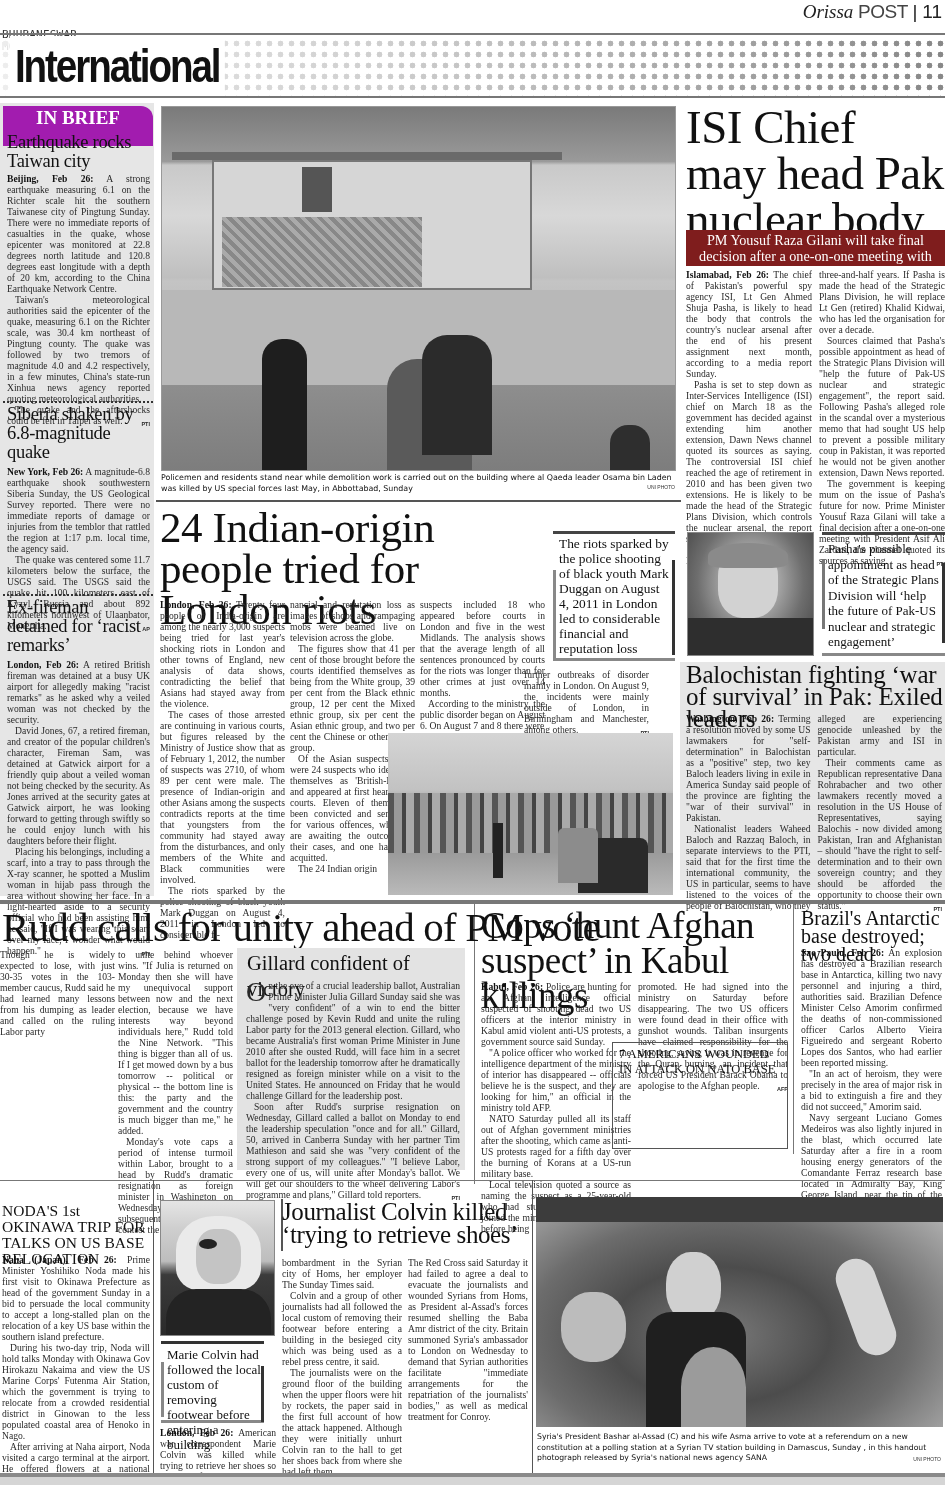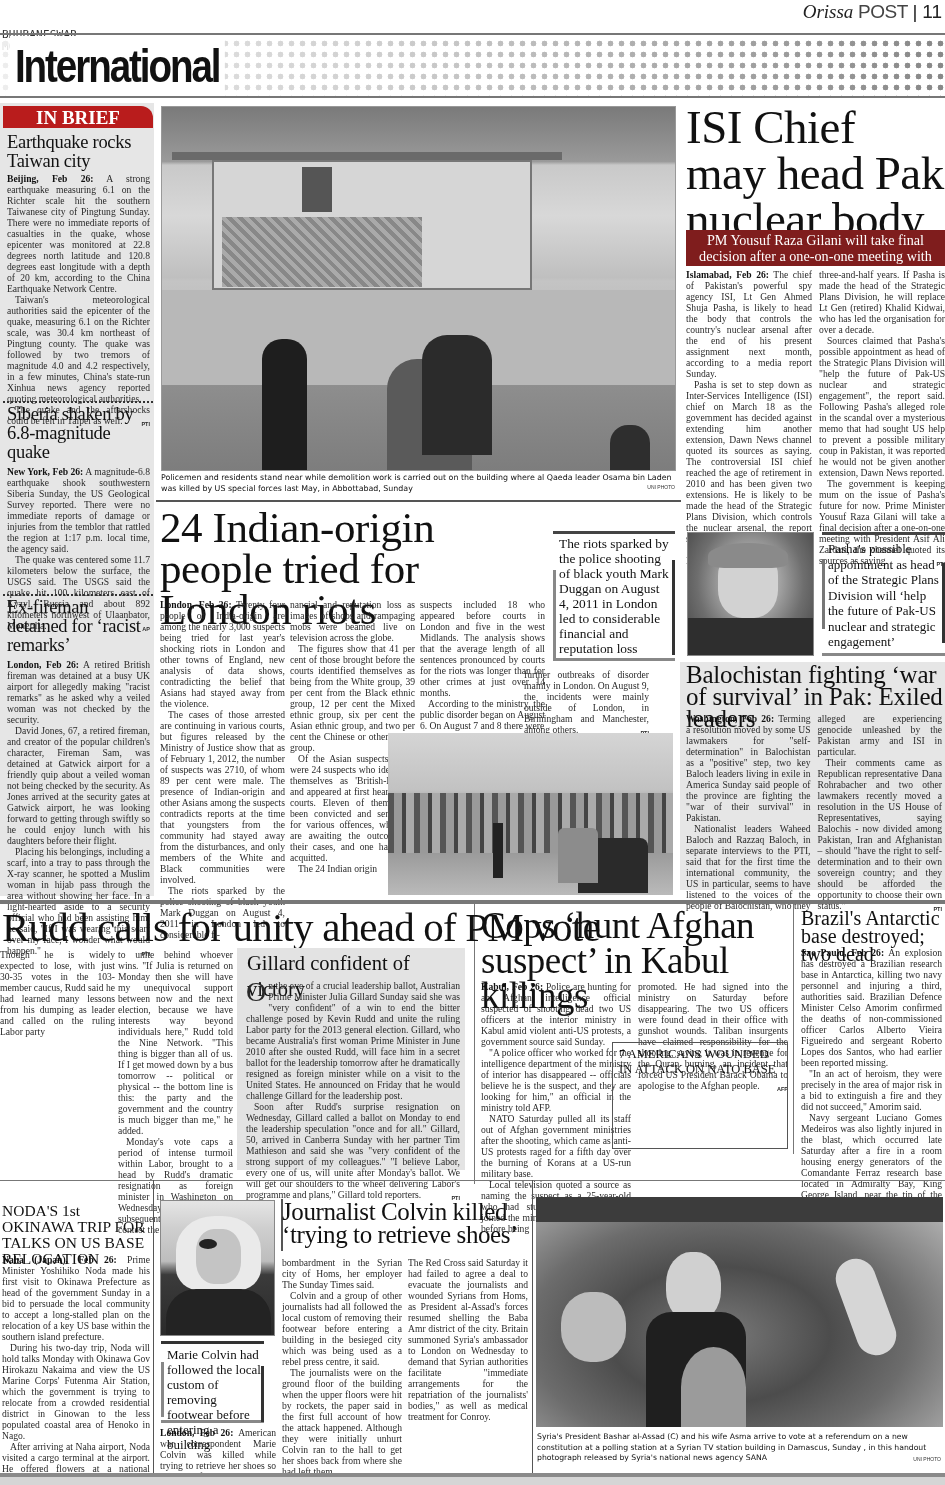--- a/index.html
+++ b/index.html
@@ -17,21 +17,21 @@
   #section-band { left: 0; top: 38px; width: 945px; height: 58px;
     background-image: radial-gradient(circle, #888 35%, transparent 40%);
     background-size: 11px 11px; }
   #section-fade { left: 0; top: 38px; width: 945px; height: 58px;
     background: linear-gradient(to right, rgba(255,255,255,0.85) 0%, rgba(255,255,255,0.6) 40%, rgba(255,255,255,0) 100%); }
   #section-title { left: 10px; top: 36px; background: #fff; padding: 0 6px; font-family: "Liberation Sans", sans-serif; font-weight: bold; font-size: 47px; letter-spacing: -2.5px; transform: scaleX(0.82); transform-origin: left; color: #111; line-height: 60px; }
   #rule-section-bottom { left: 0; top: 96px; width: 945px; height: 2px; background: #777; }
 
   
   #brief-col { left: 0; top: 103px; width: 154px; height: 793px; background: #e6e6e6; }
-  #brief-tab { left: 3px; top: 106px; width: 150px; height: 22px; background: #b91c1c; color: #fff; border-radius: 0 12px 0 0; font-weight: bold; font-size: 19px; text-align: center; line-height: 23px; }
+  #brief-tab { left: 3px; top: 106px; width: 150px; height: 40px; background: #a21caf; color: #fff; border-radius: 0 12px 0 0; font-weight: bold; font-size: 19px; text-align: center; line-height: 23px; }
   .brief-story { position: absolute; left: 7px; width: 143px; }
   .brief-h { font-size: 18.5px; line-height: 19px; color: #111; margin-bottom: 2px; letter-spacing: -0.3px; }
   .body { font-size: 9.6px; line-height: 11px; text-align: justify; color: #2a2a2a; hyphens: auto; }
   .body p { text-indent: 8px; }
   .body p:first-child { text-indent: 0; }
   .dl { font-weight: bold; color: #111; }
   .credit { float: right; font-family: "Liberation Sans", sans-serif; font-size: 5.5px; font-weight: bold; margin-top: 4px; }
   .dots { position: absolute; left: 3px; width: 150px; border-top: 2px dotted #333; }
 
   

